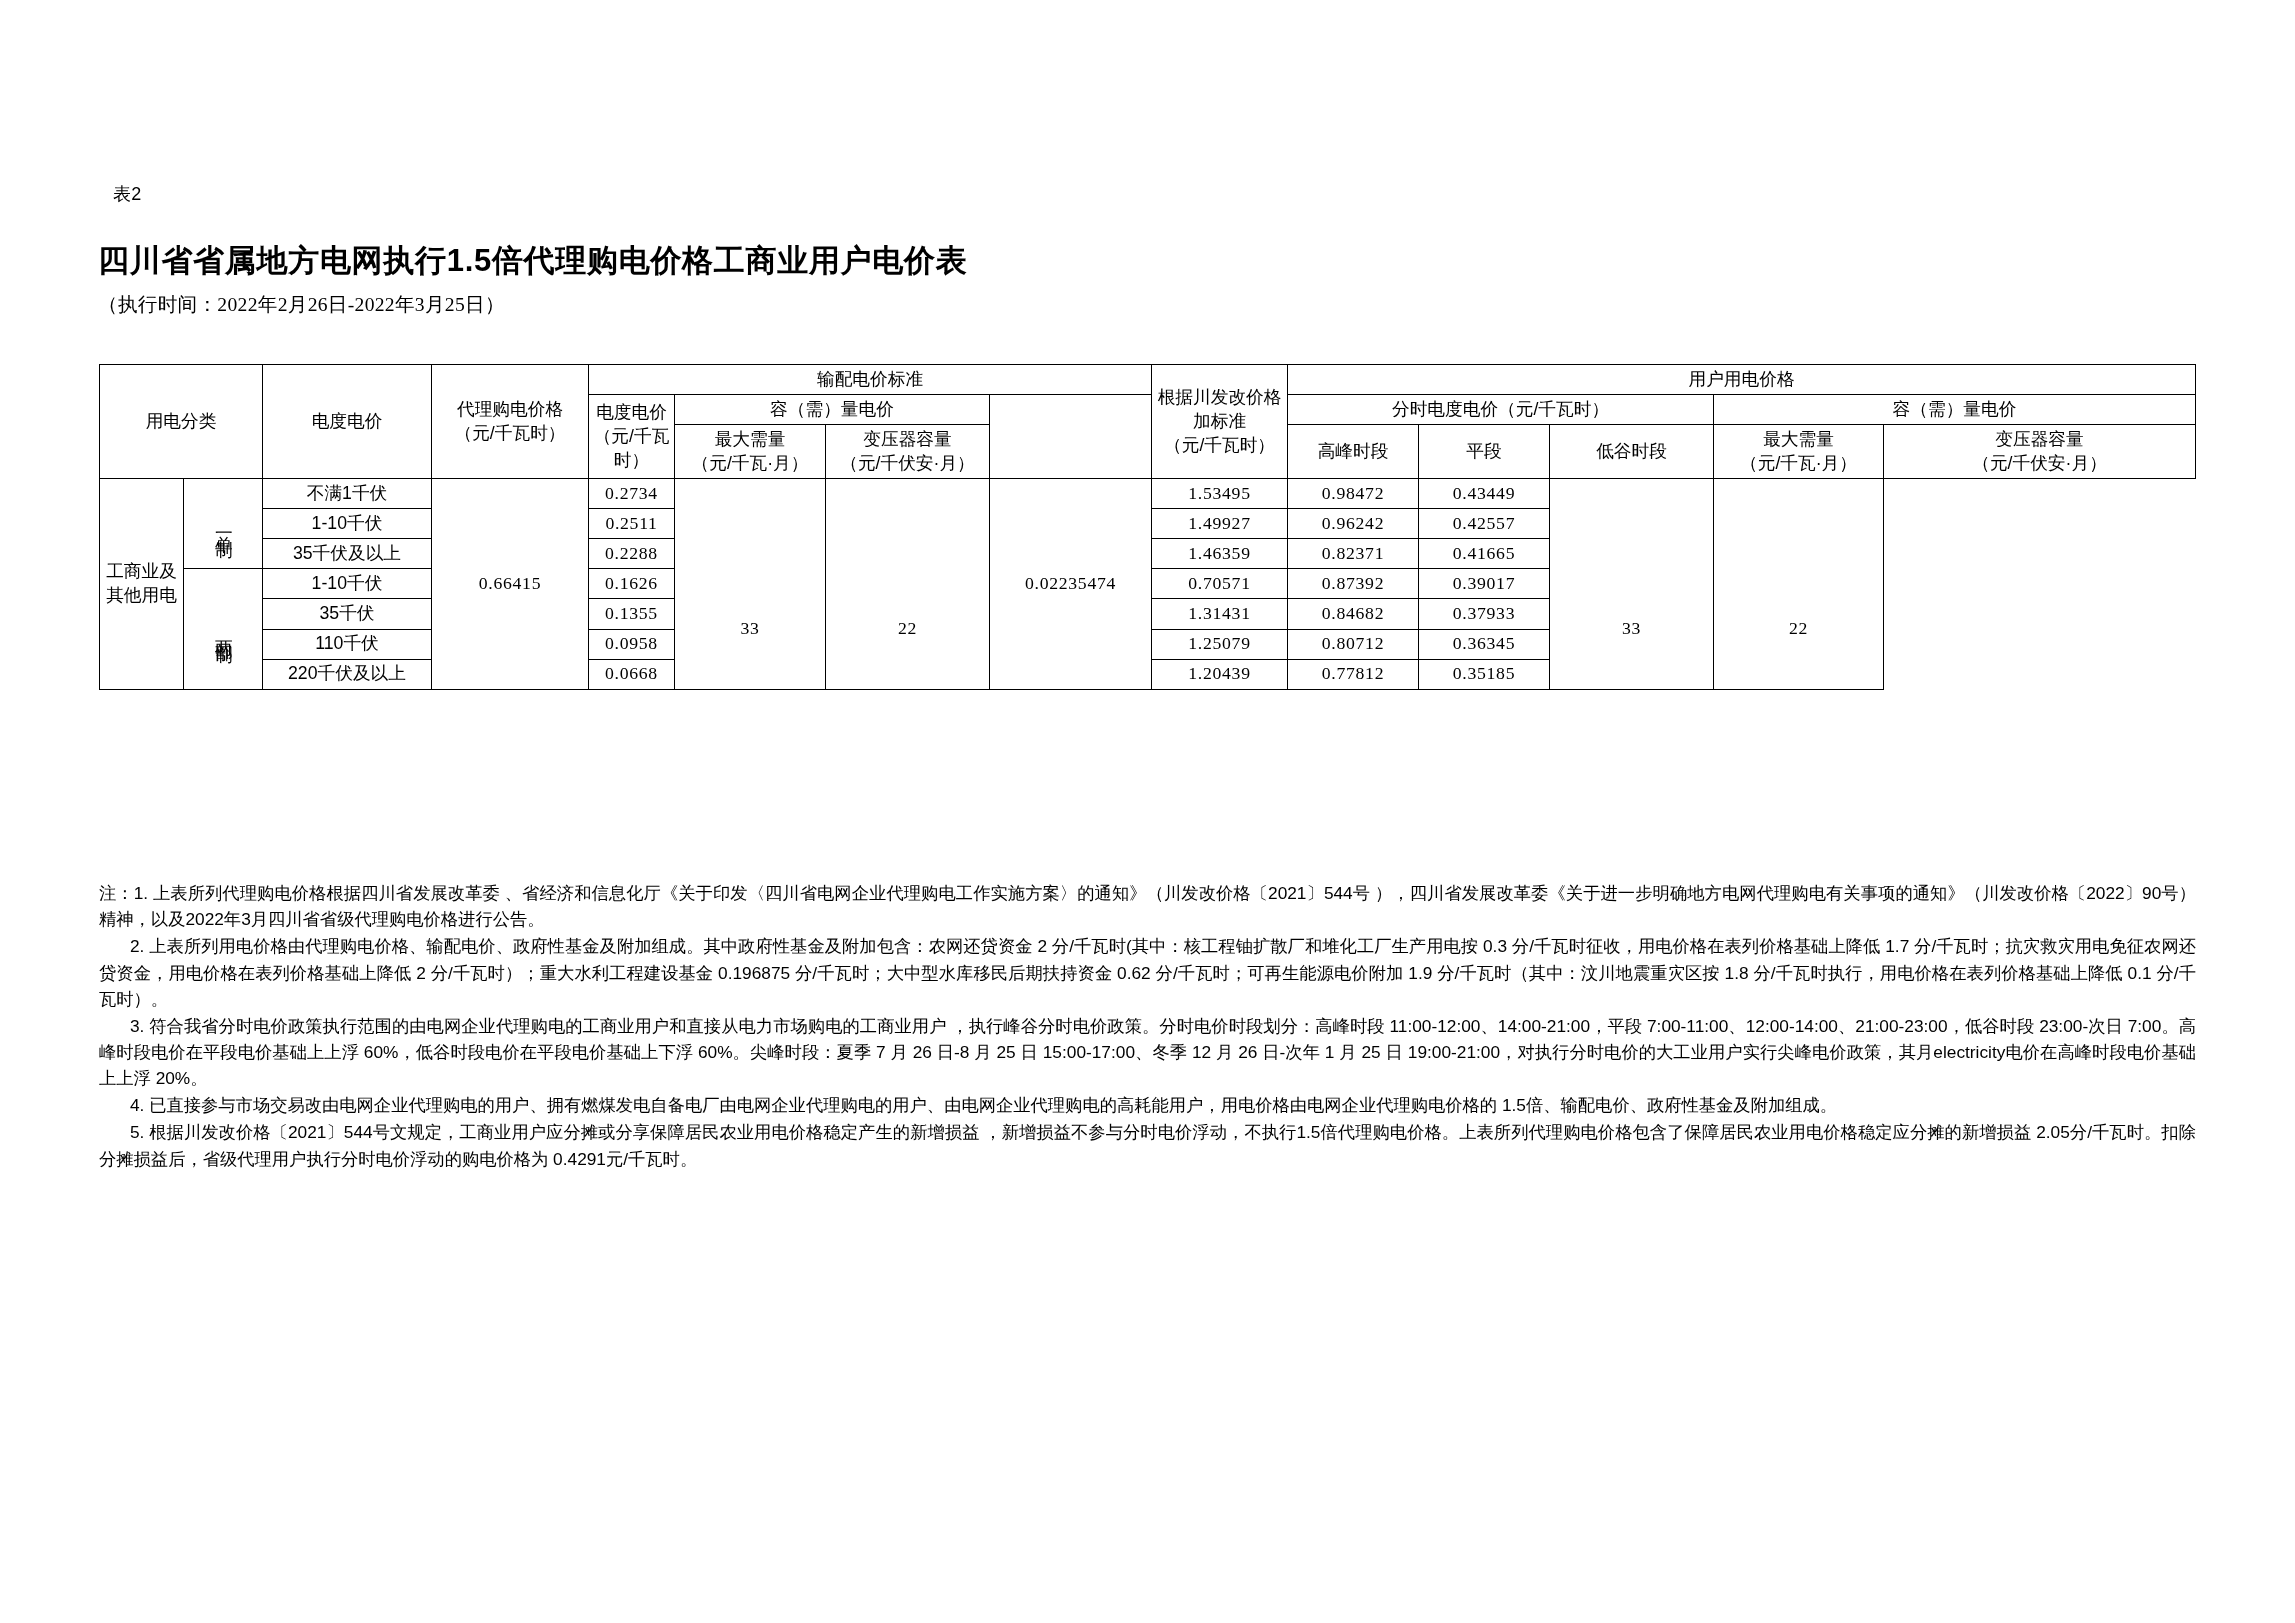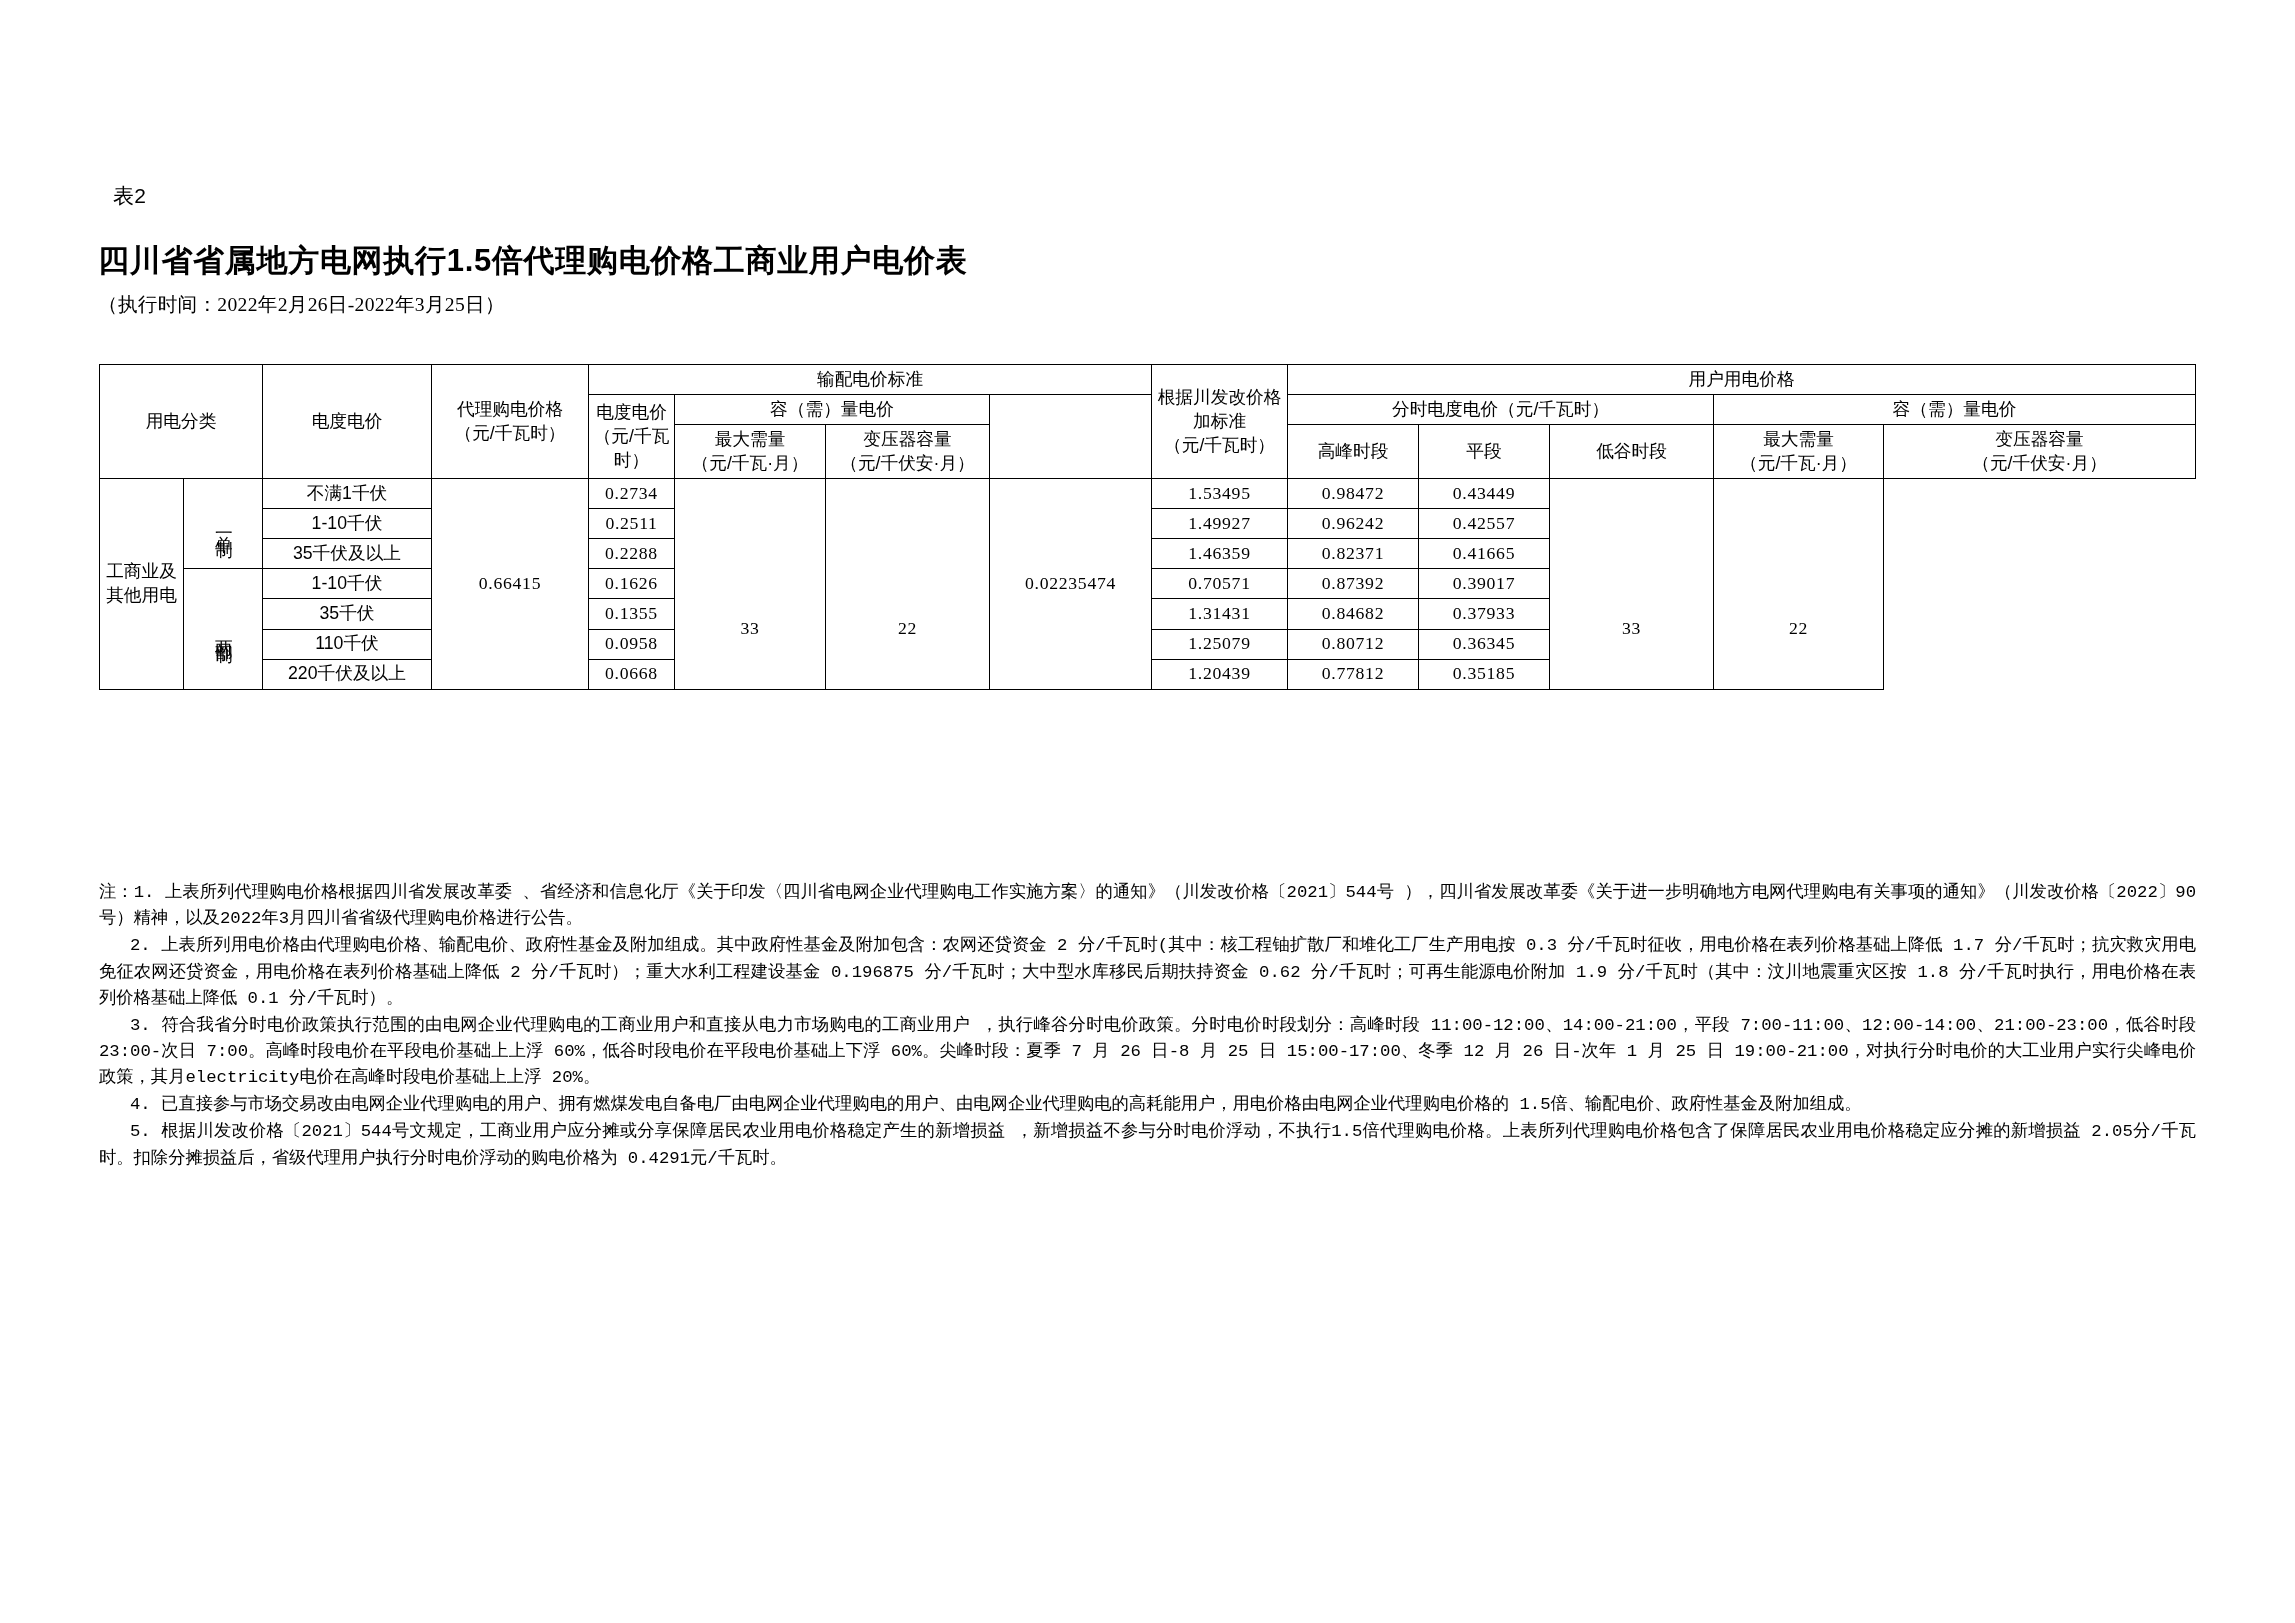--- a/index.html
+++ b/index.html
@@ -18,21 +18,21 @@
   .page {
     position: absolute;
     left: 0; top: 0;
     width: 2295px;
     height: 1623px;
   }
   .doc-tag {
     position: absolute;
     left: 113px;
     top: 182px;
-    font-size: 21px;
+    font-size: 18px;
     font-family: "Liberation Sans", "DejaVu Sans", sans-serif;
     letter-spacing: 0.3px;
   }
   .title-block {
     position: absolute;
     left: 98px;
     top: 242px;
     width: 2100px;
     text-align: left;
   }
@@ -89,21 +89,21 @@
   }
   .cat-cell {
     font-size: 17.7px;
     line-height: 1.4;
   }
   .notes {
     position: absolute;
     left: 99px;
     top: 880px;
     width: 2097px;
-    font-family: Liberation Mono, monospace;
+    font-family: Liberation Sans, sans-serif;
     font-size: 17.3px;
     line-height: 1.52;
     text-align: justify;
     text-justify: inter-ideograph;
   }
   .notes p {
     margin: 0 0 0.7px 0;
   }
   .notes p.indent {
     text-indent: 31px;

